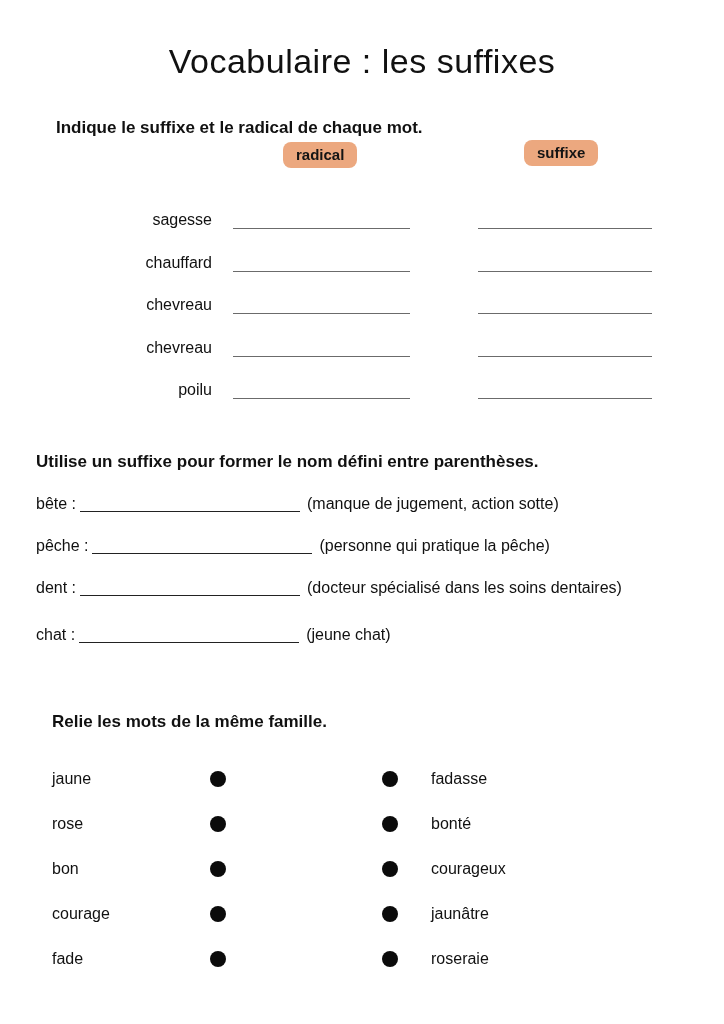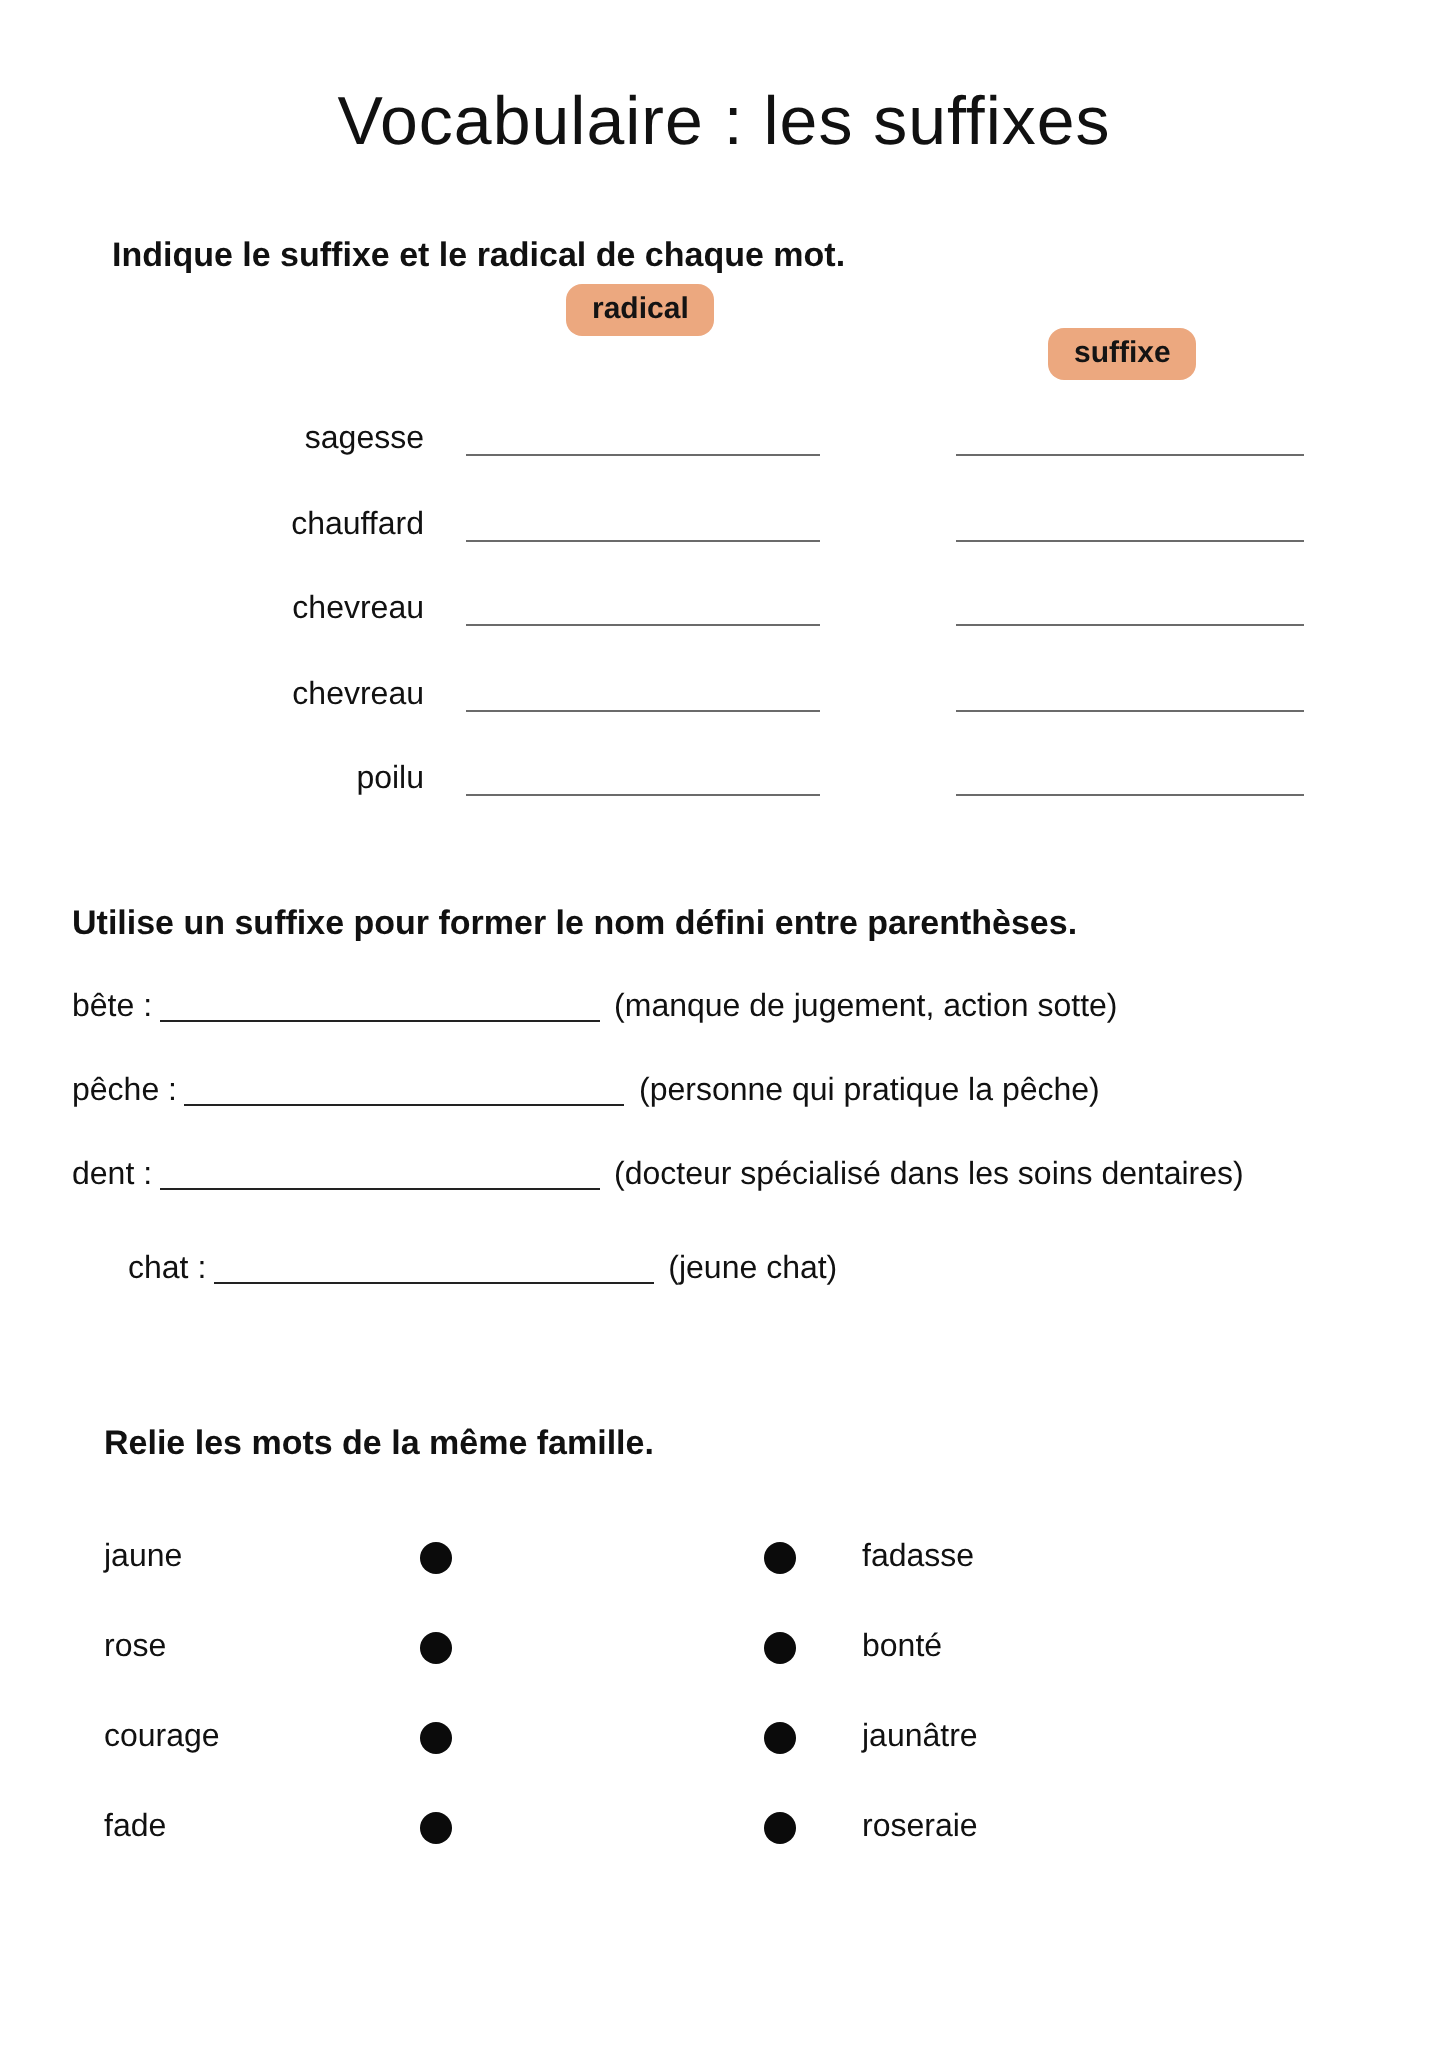--- a/index.html
+++ b/index.html
@@ -51,21 +51,21 @@
     position: absolute;
     display: inline-block;
     background: var(--badge-bg);
     border-radius: 8px;
     padding: 4px 13px 5px 13px;
     font-size: 15px;
     font-weight: 700;
     color: #141414;
   }
   .badge-radical { left: 283px; top: 142px; }
-  .badge-suffixe { left: 524px; top: 164px; }
+  .badge-suffixe { left: 524px; top: 140px; }
 
   .s1-table {
     position: absolute;
     left: 52px;
     top: 198px;
     width: 620px;
   }
   .s1-row {
     display: flex;
     align-items: baseline;
@@ -93,21 +93,21 @@
     top: 452px;
     width: 630px;
   }
   .s2-item {
     font-size: 16px;
     line-height: 20px;
     margin-top: 22px;
     white-space: nowrap;
   }
   .s2-item:first-of-type { margin-top: 34px; }
-  .s2-item:last-of-type { margin-top: 27px; margin-left: 28px; }
+  .s2-item:last-of-type { margin-top: 27px; }
   .s2-blank {
     display: inline-block;
     width: 220px;
     height: 0;
     border-bottom: 1.7px solid var(--blank-black);
     transform: translateY(3px);
     margin-left: 4px;
   }
   .s2-def { margin-left: 7px; }
 
@@ -208,20 +208,26 @@
         <span class="dot dot-right"></span>
         <span class="s3-right">fadasse</span>
       </div>
       <div class="s3-row">
         <span class="s3-left">rose</span>
         <span class="dot dot-left"></span>
         <span class="dot dot-right"></span>
         <span class="s3-right">bonté</span>
       </div>
       <div class="s3-row">
+        <span class="s3-left">bon</span>
+        <span class="dot dot-left"></span>
+        <span class="dot dot-right"></span>
+        <span class="s3-right">courageux</span>
+      </div>
+      <div class="s3-row">
         <span class="s3-left">courage</span>
         <span class="dot dot-left"></span>
         <span class="dot dot-right"></span>
         <span class="s3-right">jaunâtre</span>
       </div>
       <div class="s3-row">
         <span class="s3-left">fade</span>
         <span class="dot dot-left"></span>
         <span class="dot dot-right"></span>
         <span class="s3-right">roseraie</span>

